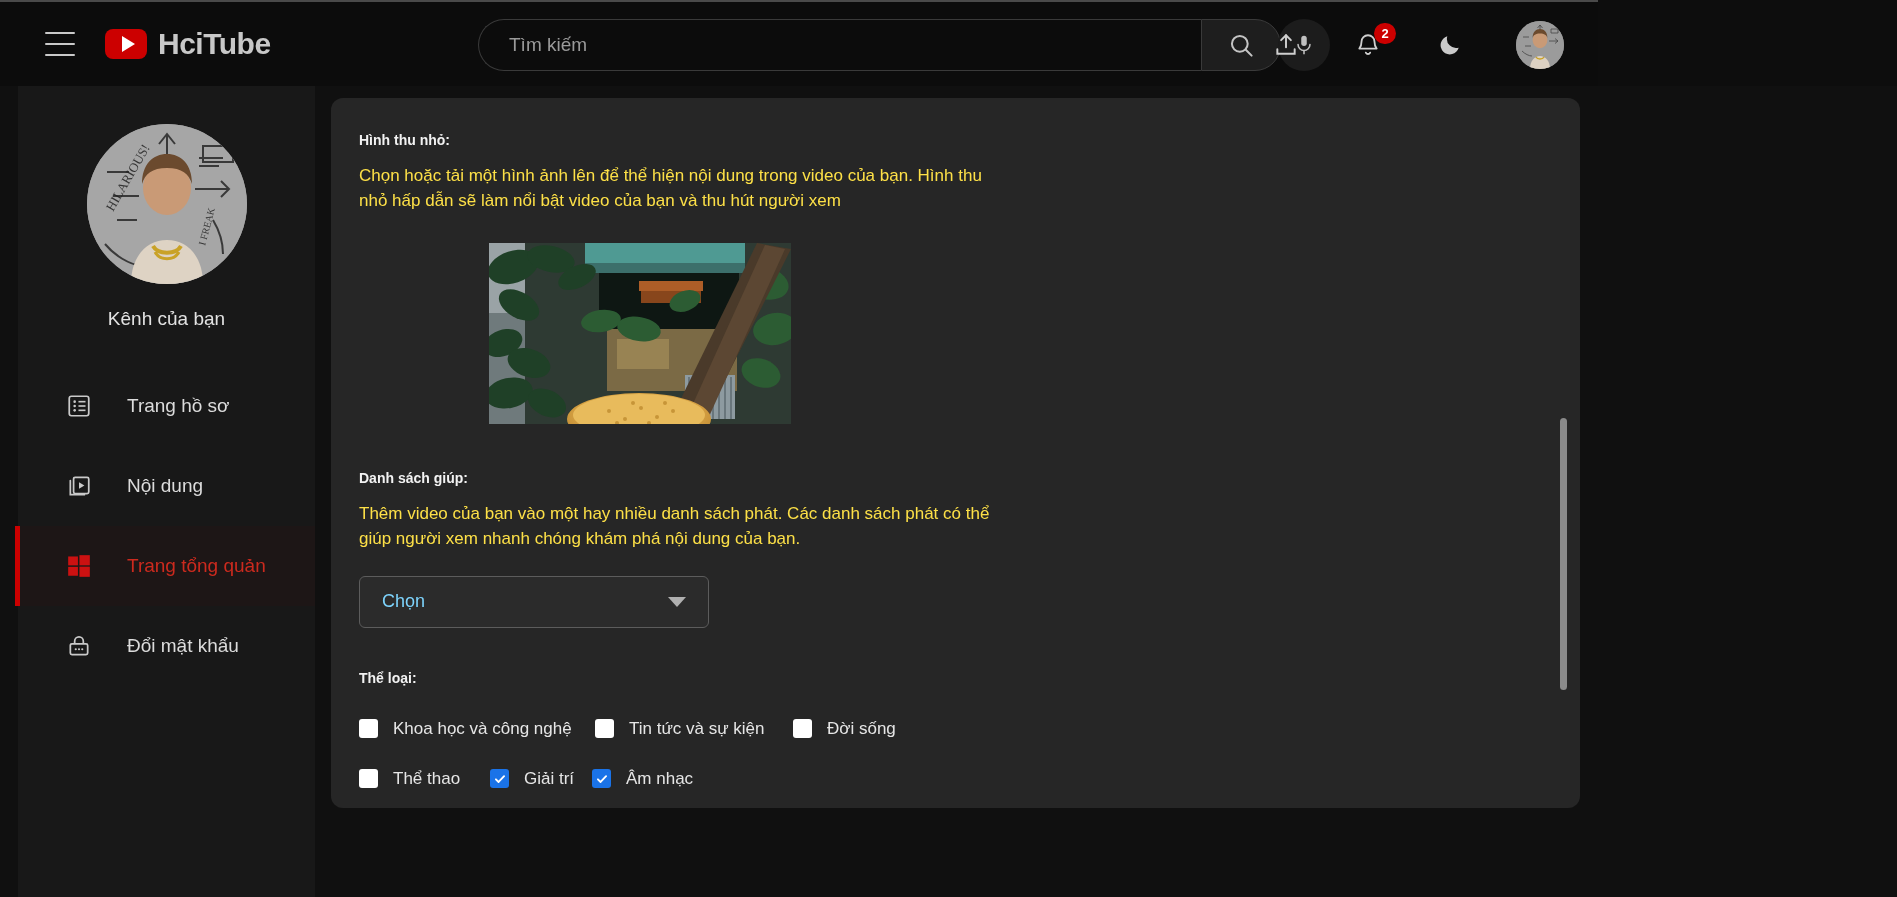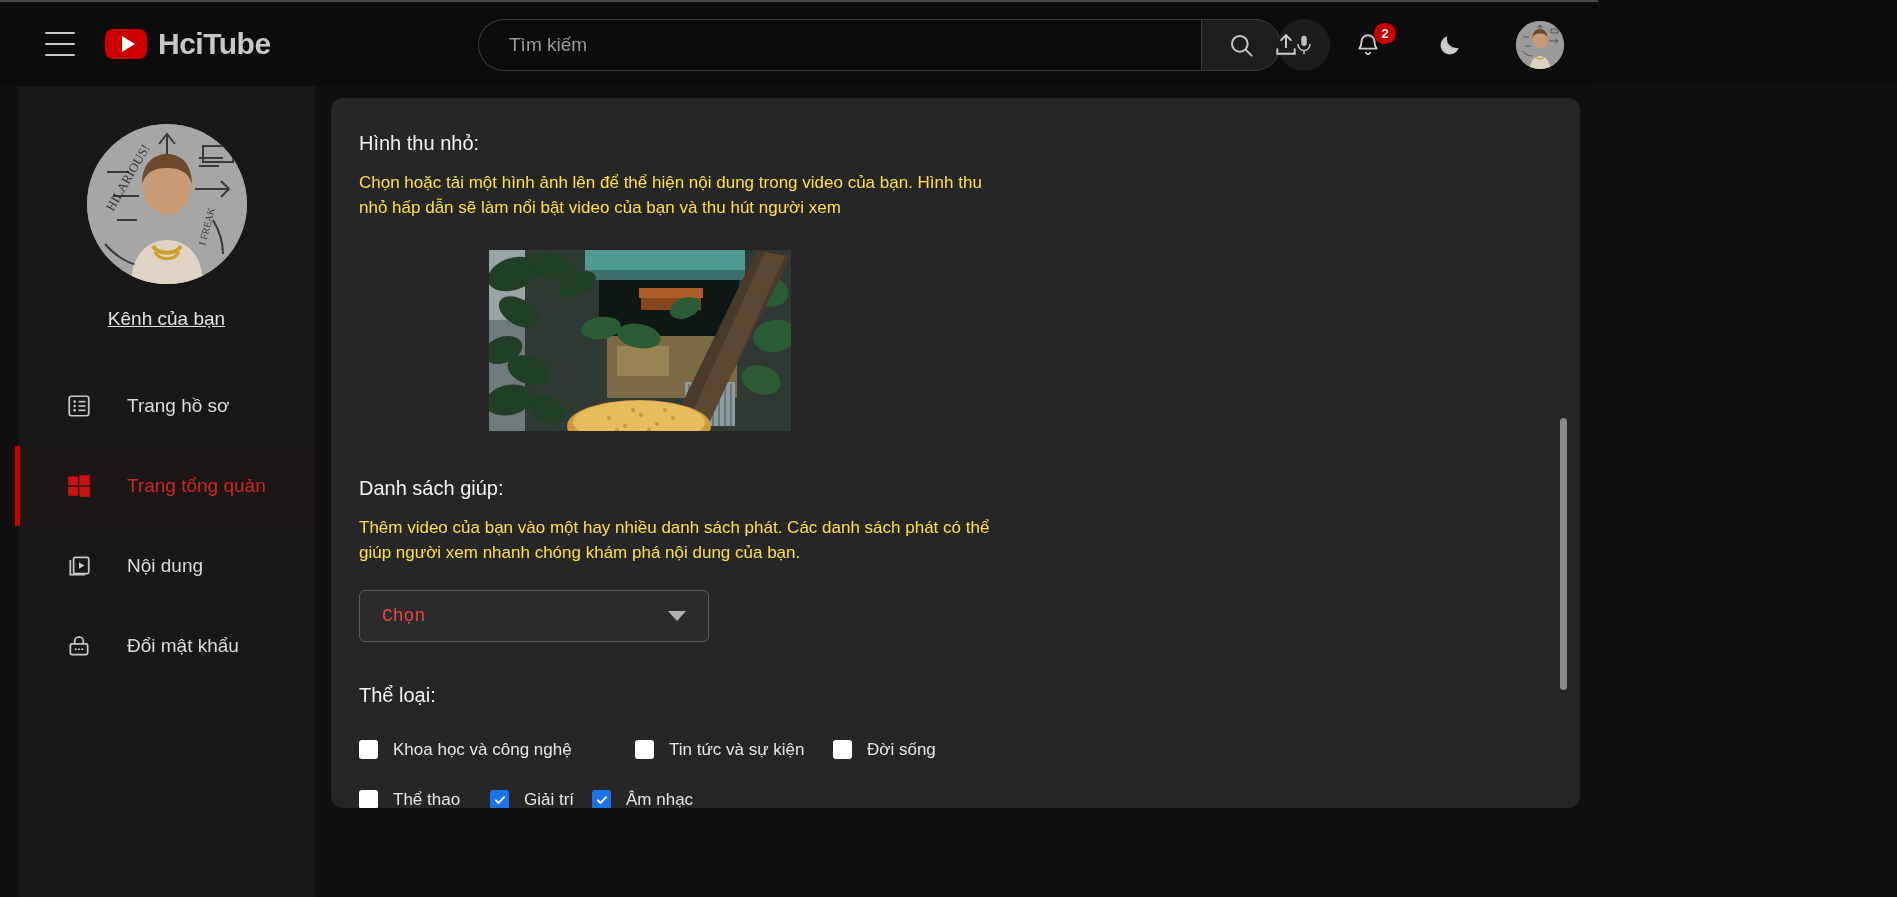--- a/index.html
+++ b/index.html
@@ -100,21 +100,21 @@
   .sidebar {
     position: absolute; left: 18px; top: 0;
     width: 297px; height: 811px;
     background: #181818;
   }
   .channel-block { padding-top: 38px; display: flex; flex-direction: column; align-items: center; }
   .channel-avatar {
     width: 160px; height: 160px; border-radius: 50%;
     overflow: hidden; background: #9a9a9a;
   }
-  .channel-name { color: #e2e2e2; font-size: 19px; margin-top: 24px; text-decoration: underline; }
+  .channel-name { color: #e2e2e2; font-size: 19px; margin-top: 24px; }
 
   .nav { margin-top: 36px; }
   .nav-item {
     position: relative;
     display: flex; align-items: center;
     height: 80px; padding-left: 46px;
     cursor: pointer;
   }
   .nav-item .nav-icon { width: 30px; height: 30px; display:flex; align-items:center; justify-content:center; flex-shrink:0;}
   .nav-item .nav-label { color: #dcdcdc; font-size: 19px; margin-left: 33px; }
@@ -128,21 +128,21 @@
   
   .card {
     position: absolute; left: 331px; top: 12px;
     width: 1249px; height: 710px;
     background: #262626;
     border-radius: 12px;
     overflow: hidden;
   }
   .card-inner { padding: 34px 0 0 28px; }
 
-  .field-label { color: #f2f2f2; font-size: 20px; font-weight: 400; }
+  .field-label { color: #f2f2f2; font-size: 14px; font-weight: 700; }
   .field-desc {
     color: #fde047; font-size: 17px; line-height: 1.45;
     margin-top: 16px; max-width: 640px;
   }
 
   .thumb-box {
     width: 302px; height: 181px;
     margin: 30px 0 0 130px;
     overflow: hidden; position: relative;
     background: #14321f; cursor: pointer;
@@ -152,21 +152,21 @@
   .select-box {
     margin-top: 24px;
     width: 350px; height: 52px;
     background: #2b2b2b;
     border: 1px solid #5c5c5c;
     border-radius: 6px;
     display: flex; align-items: center; justify-content: space-between;
     padding: 0 22px 0 22px;
     cursor: pointer;
   }
-  .select-value { color: #ef4444; font-size: 18px; font-family: Liberation Mono, monospace; }
+  .select-value { color: #7dd3fc; font-size: 18px; }
   .caret { width: 0; height: 0; border-left: 9px solid transparent; border-right: 9px solid transparent; border-top: 10px solid #b0b0b0; }
 
   .section-genre { margin-top: 42px; }
   .genre-rows { margin-top: 18px; }
   .genre-row { display: flex; align-items: center; height: 50px; }
   .cb-item { display: flex; align-items: center; cursor: pointer; }
   .cb {
     width: 19px; height: 19px; border-radius: 3px;
     background: #fff; flex-shrink: 0;
     display: flex; align-items: center; justify-content: center;
@@ -306,41 +306,41 @@
               <circle cx="8" cy="12" r="1.2" fill="#c9c9c9"></circle>
               <circle cx="8" cy="16" r="1.2" fill="#c9c9c9"></circle>
             <line x1="11.5" y1="8" x2="18" y2="8" stroke="#c9c9c9" stroke-width="1.5"></line>
             <line x1="11.5" y1="12" x2="18" y2="12" stroke="#c9c9c9" stroke-width="1.5"></line>
             <line x1="11.5" y1="16" x2="18" y2="16" stroke="#c9c9c9" stroke-width="1.5"></line>
           </svg>
         </span>
         <span class="nav-label">Trang hồ sơ</span>
       </div>
 
+      <div class="nav-item">
+        <span class="nav-icon">
+          <svg width="26" height="26" viewBox="0 0 24 24" fill="none">
+            <rect x="7" y="4" width="14" height="15" rx="1.5" stroke="#c9c9c9" stroke-width="1.6"></rect>
+            <path d="M4 7v13h13" stroke="#c9c9c9" stroke-width="1.6" stroke-linecap="round"></path>
+            <path d="M12 8.5l5 3-5 3Z" fill="#c9c9c9"></path>
+          </svg>
+        </span>
+        <span class="nav-label">Nội dung</span>
+      </div>
+
       <div class="nav-item active">
         <span class="nav-icon">
           <svg width="26" height="26" viewBox="0 0 24 24">
             <rect x="2" y="3.2" width="9" height="8.2" fill="#cc1111"></rect>
             <rect x="12.4" y="2" width="9.6" height="9.4" fill="#cc1111"></rect>
             <rect x="2" y="12.8" width="9" height="8.2" fill="#cc1111"></rect>
             <rect x="12.4" y="12.6" width="9.6" height="9.4" fill="#cc1111"></rect>
           </svg>
         </span>
         <span class="nav-label">Trang tổng quản</span>
-      </div>
-
-      <div class="nav-item">
-        <span class="nav-icon">
-          <svg width="26" height="26" viewBox="0 0 24 24" fill="none">
-            <rect x="7" y="4" width="14" height="15" rx="1.5" stroke="#c9c9c9" stroke-width="1.6"></rect>
-            <path d="M4 7v13h13" stroke="#c9c9c9" stroke-width="1.6" stroke-linecap="round"></path>
-            <path d="M12 8.5l5 3-5 3Z" fill="#c9c9c9"></path>
-          </svg>
-        </span>
-        <span class="nav-label">Nội dung</span>
       </div>
 
 
       <div class="nav-item">
         <span class="nav-icon">
           <svg width="26" height="26" viewBox="0 0 24 24" fill="none">
             <rect x="4" y="10" width="16" height="10" rx="1.5" stroke="#c9c9c9" stroke-width="1.6"></rect>
             <path d="M8 10V7.5a4 4 0 0 1 8 0V10" stroke="#c9c9c9" stroke-width="1.6"></path>
             <circle cx="9" cy="15" r="1" fill="#c9c9c9"></circle>
               <circle cx="12" cy="15" r="1" fill="#c9c9c9"></circle>
@@ -439,21 +439,21 @@
           <span class="caret"></span>
         </div>
       </div>
 
       <div class="section-genre">
         <div class="field-label">Thể loại:</div>
 
         <div class="genre-rows">
 
           <div class="genre-row">
-            <label class="cb-item" style="width:276px">
+            <label class="cb-item" style="width:236px">
               <span class="cb">
                 
               </span>
               <span class="cb-label">Khoa học và công nghệ</span>
             </label>
 
             <label class="cb-item" style="width:198px">
               <span class="cb">
                 
               </span>

